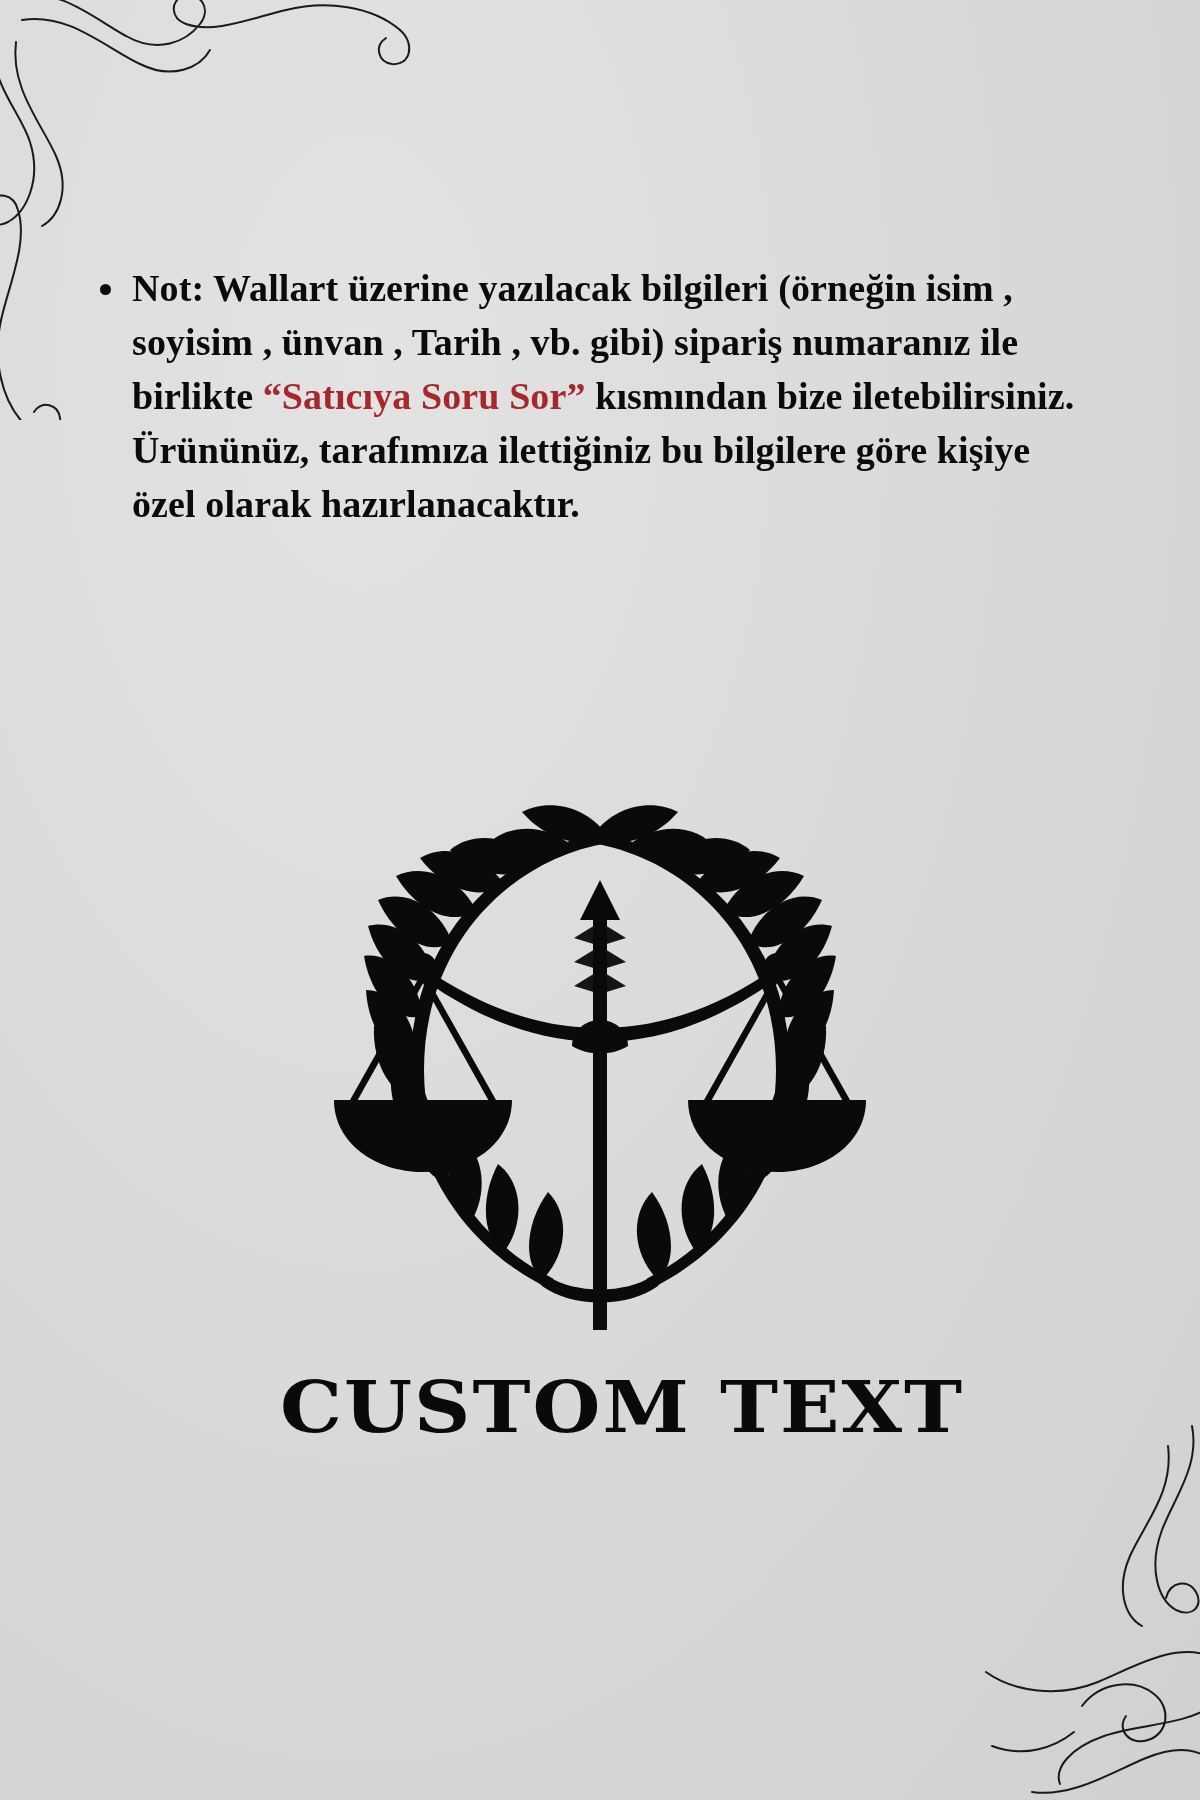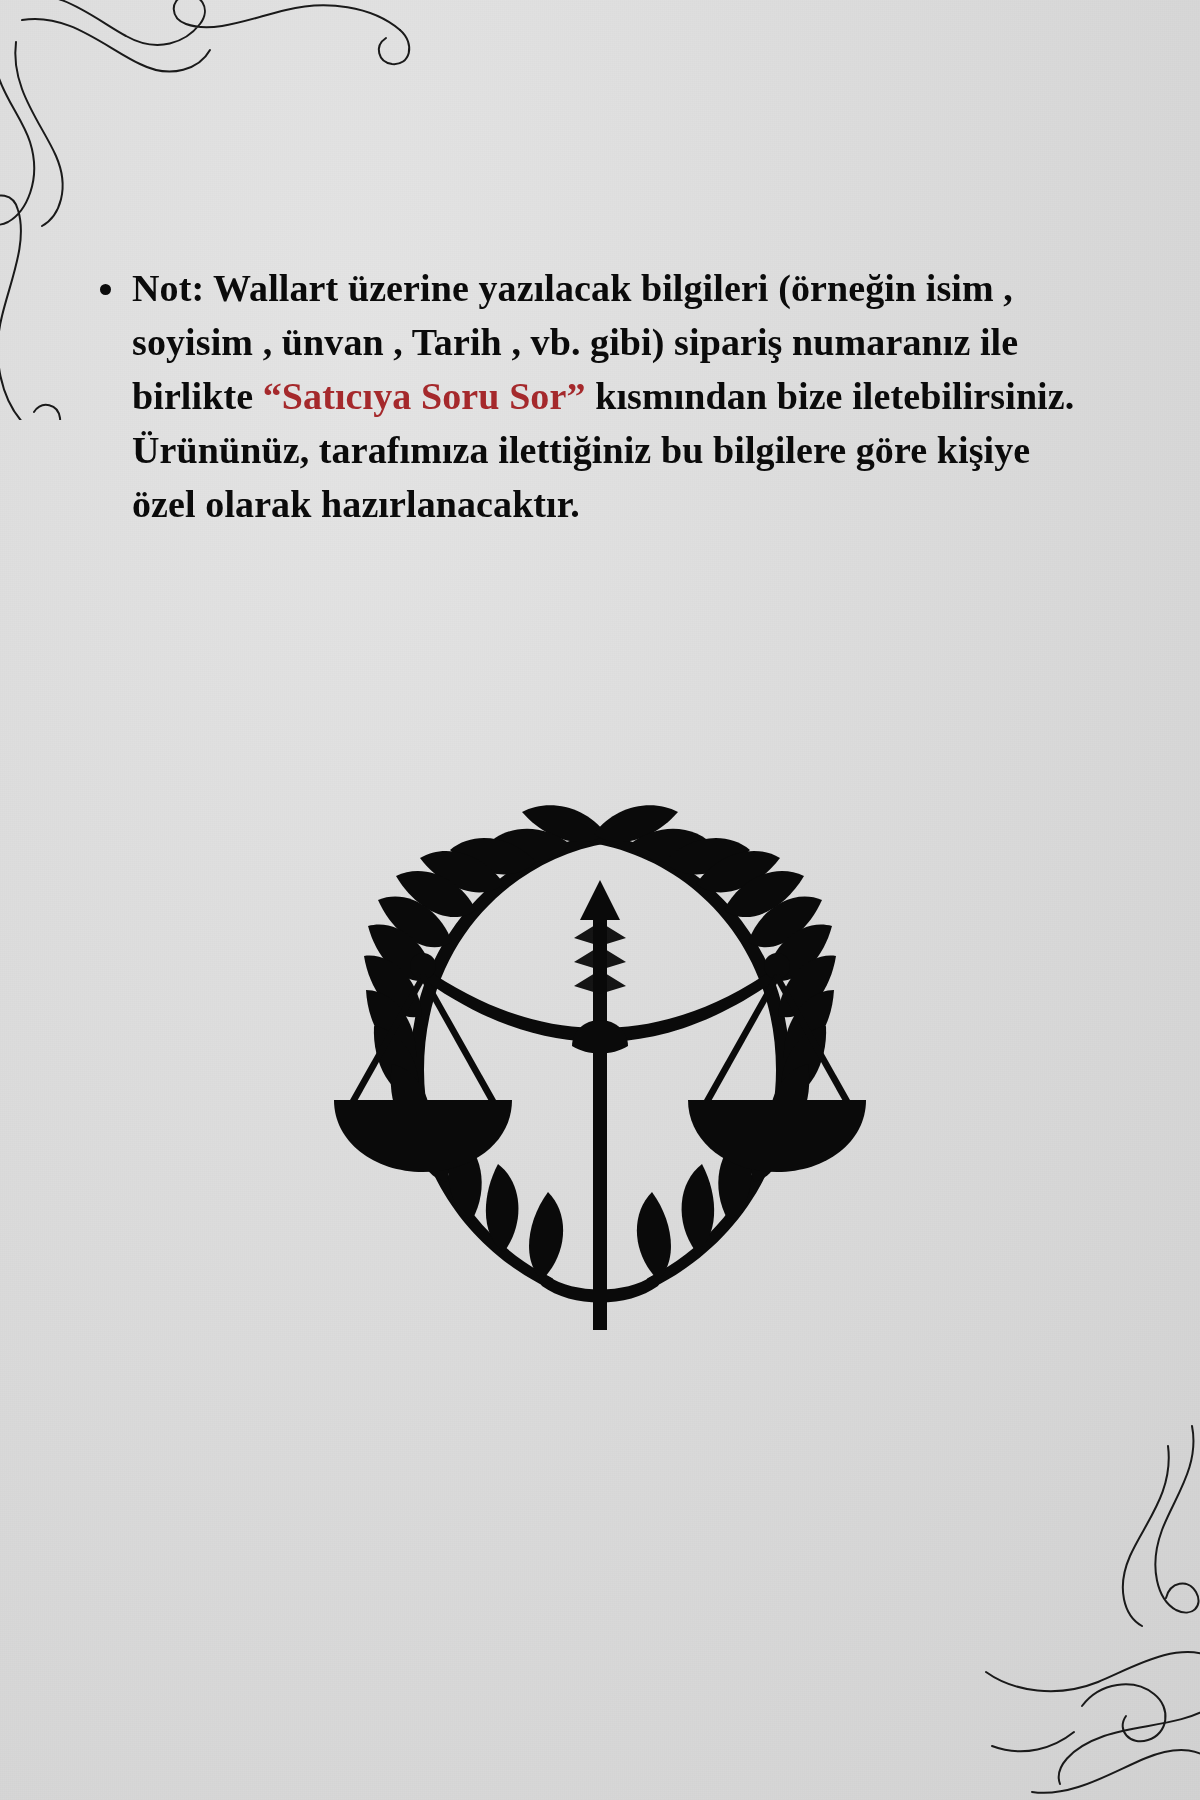--- a/index.html
+++ b/index.html
@@ -225,14 +225,17 @@
         <path d="M485 204 L 414 330 L 420 333 L 490 208 Z"></path>
         <path d="M489 204 L 560 330 L 554 333 L 484 208 Z"></path>
 
         <path d="M44 330 L 222 330 C 222 372, 182 402, 133 402 C 84 402, 44 372, 44 330 Z"></path>
 
         <path d="M398 330 L 576 330 C 576 372, 536 402, 487 402 C 438 402, 398 372, 398 330 Z"></path>
       </g>
     </svg>
   </div>
 
+  <div class="custom-text-wrap">
+    <div class="custom-text">CUSTOM TEXT</div>
+  </div>
 
 </div>
 
 </body></html>

